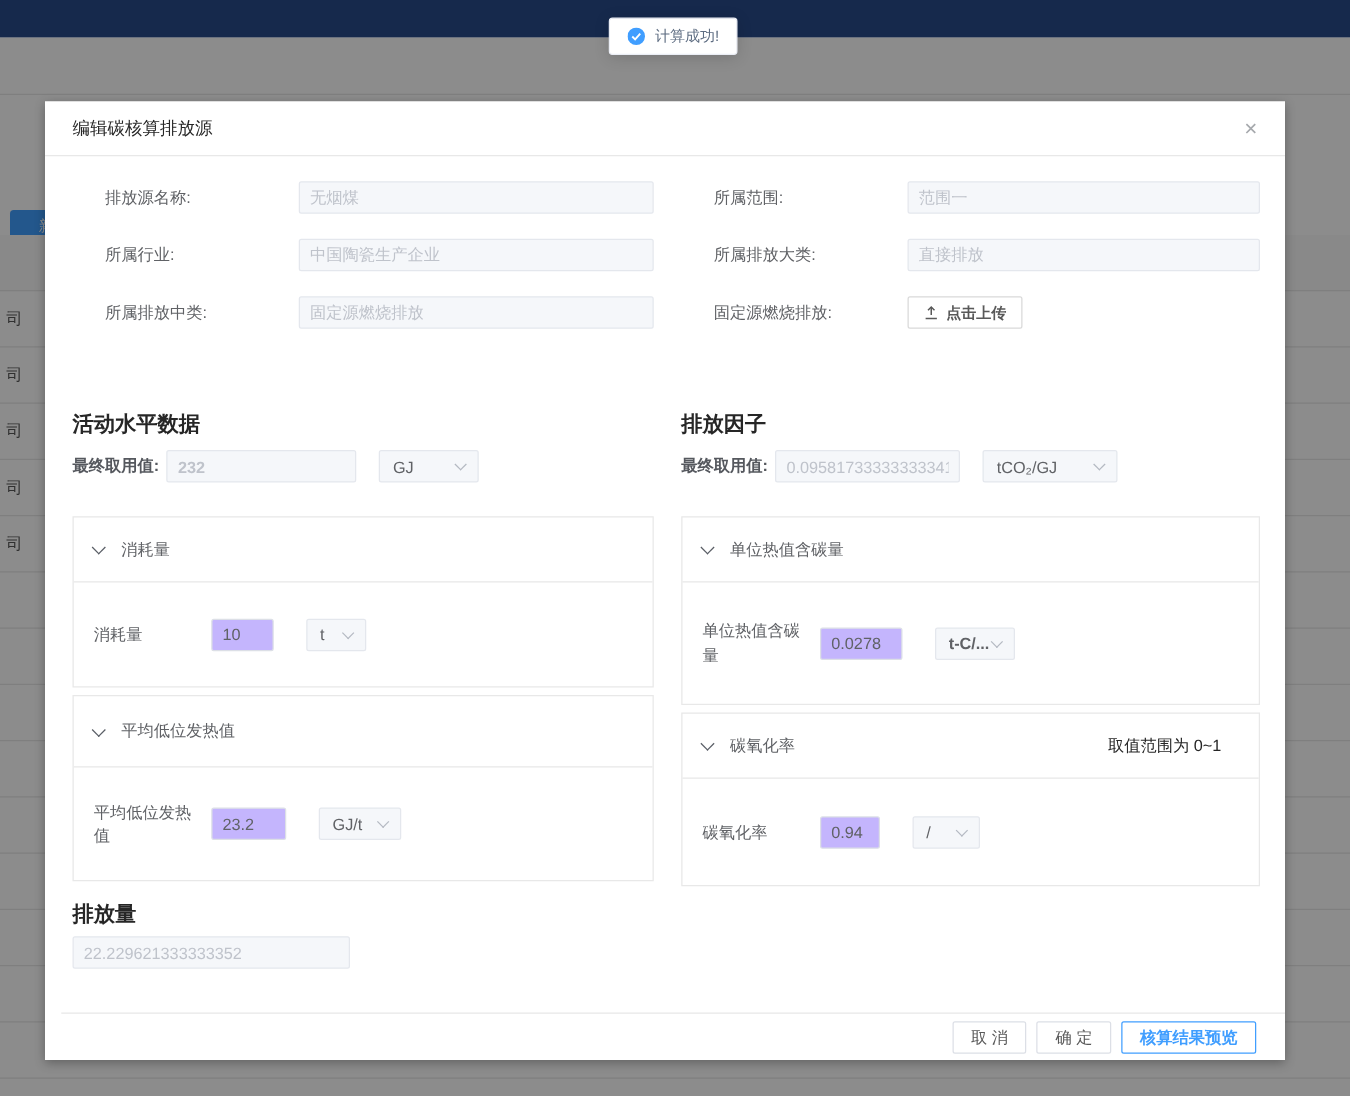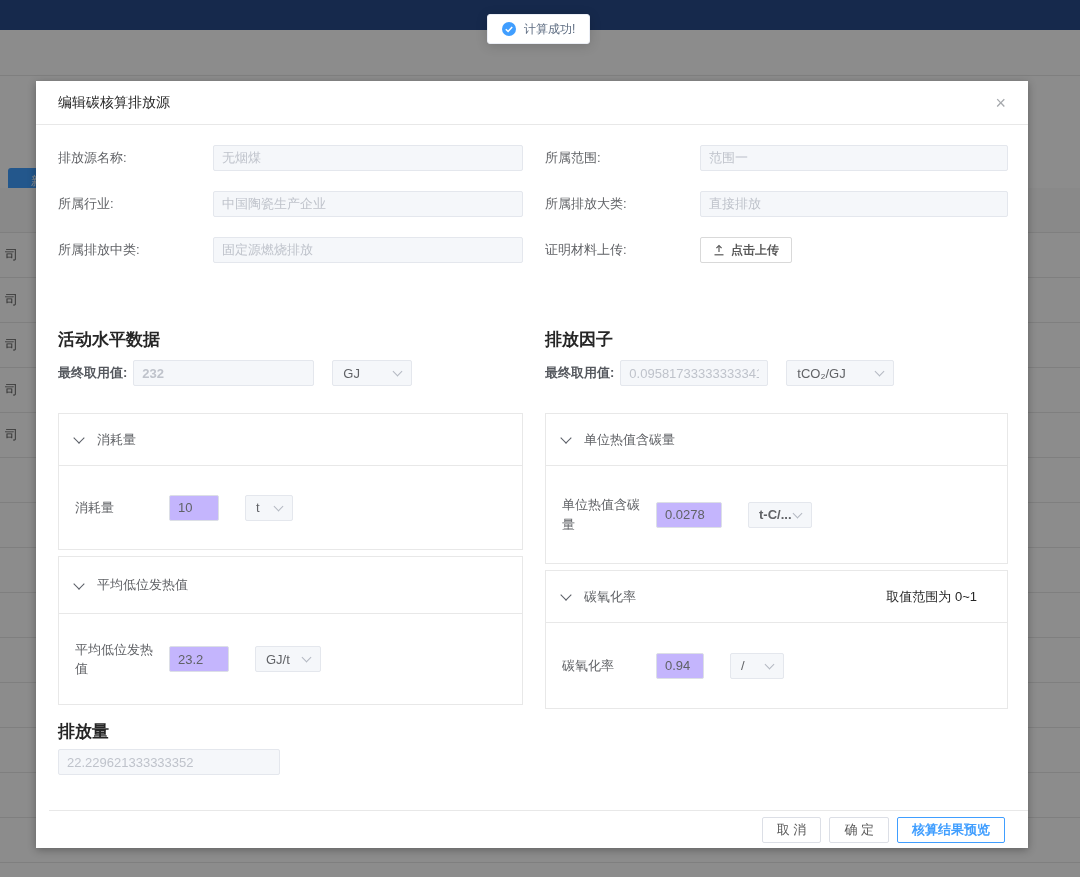--- a/index.html
+++ b/index.html
@@ -28,21 +28,21 @@
   
   .modal { position:absolute; left:36px; top:81px; width:992px; height:767px; background:#fff; z-index:4;
      box-shadow:0 2px 8px rgba(0,0,0,0.3); display:flex; flex-direction:column; }
   .modal-header { height:44px; border-bottom:1px solid #e8e8e8; display:flex; align-items:center; padding:0 22px; flex:none; }
   .modal-title { font-size:14px; color:#262626; }
   .modal-close { margin-left:auto; font-size:18px; color:#a6a9ad; cursor:pointer; line-height:1; }
 
   .modal-body { flex:1; padding:20px 22px 0 22px; overflow:hidden; }
 
   .form-grid { display:grid; grid-template-columns:465px 463px; column-gap:22px; row-gap:20px; }
-  .form-row { display:flex; align-items:center; height:26px; }
+  .form-row { display:flex; align-items:center; height:26px;margin-left:26px; }
   .form-row .flabel { width:155px; flex:none; font-size:13px; color:#606266; }
   .txt-input { height:26px; border:1px solid #dcdfe6; border-radius:2px; background:#c4b5fd; font-size:13px;
      color:#606266; padding:0 8px; font-family:inherit; }
   .txt-input:disabled { background:#f5f7fa; border-color:#e4e7ed; color:#bfc3cb; }
   .w-full { flex:1; min-width:0; }
 
   .fake-select { height:26px; border:1px solid #dcdfe6; border-radius:2px; background:#fff; display:flex;
      align-items:center; padding:0 10px; font-size:13px; color:#606266; }
   .fake-select.disabled { background:#f5f7fa; border-color:#e4e7ed; }
   .chev { display:inline-block; width:7px; height:7px; border-right:1px solid #b4b9c2; border-bottom:1px solid #b4b9c2;
@@ -148,42 +148,42 @@
         </div>
         <div class="form-row">
           <span class="flabel">所属排放大类:</span>
           <input class="txt-input w-full" disabled="" value="直接排放" style="">
         </div>
         <div class="form-row">
           <span class="flabel">所属排放中类:</span>
           <input class="txt-input w-full" disabled="" value="固定源燃烧排放" style="">
         </div>
         <div class="form-row">
-          <span class="flabel">证明材料上传:</span>
+          <span class="flabel">固定源燃烧排放:</span>
           <button class="upload-btn">
             <span style="display:inline-flex;">
               <svg width="12" height="12" viewBox="0 0 12 12" fill="none" stroke="#595959" stroke-width="1.2">
                   <path d="M1.5 10.8 H10.5"></path>
                   <path d="M6 1.8 V8"></path>
                   <path d="M3.4 4.2 L6 1.6 L8.6 4.2"></path>
                 </svg>
             </span>
             <span>点击上传</span>
           </button>
         </div>
         <div class="form-row"></div>
       </div>
 
       <div class="sections-grid">
 
         <div>
           <div class="section-title">活动水平数据</div>
           <div class="final-row">
             <span class="final-label">最终取用值:</span>
-            <input class="txt-input" disabled="" style="width: 181px; font-weight: bold;" value="232">
+            <input class="txt-input" disabled="" style="width: 152px; font-weight: bold;" value="232">
             <div class="fake-select disabled" style="width:80px; margin-left:18px;">
               <span>GJ</span>
               <span class="chev"></span>
             </div>
           </div>
 
           <div class="panel">
             <div class="panel-header" style="height:52px;">
               <span class="chev dark"></span>
               <span class="panel-title">消耗量</span>

